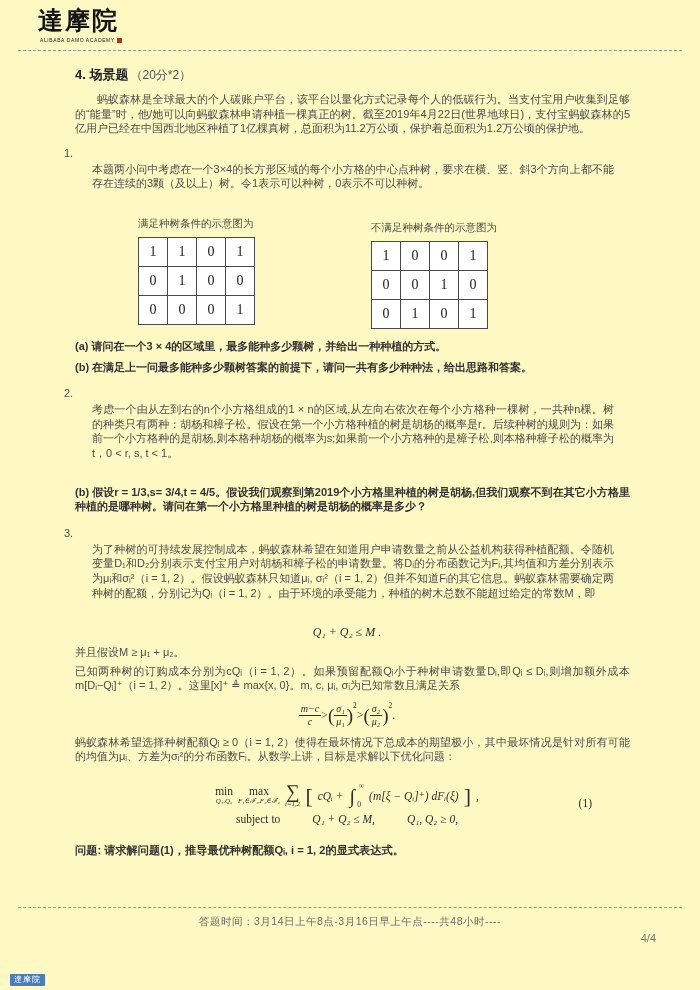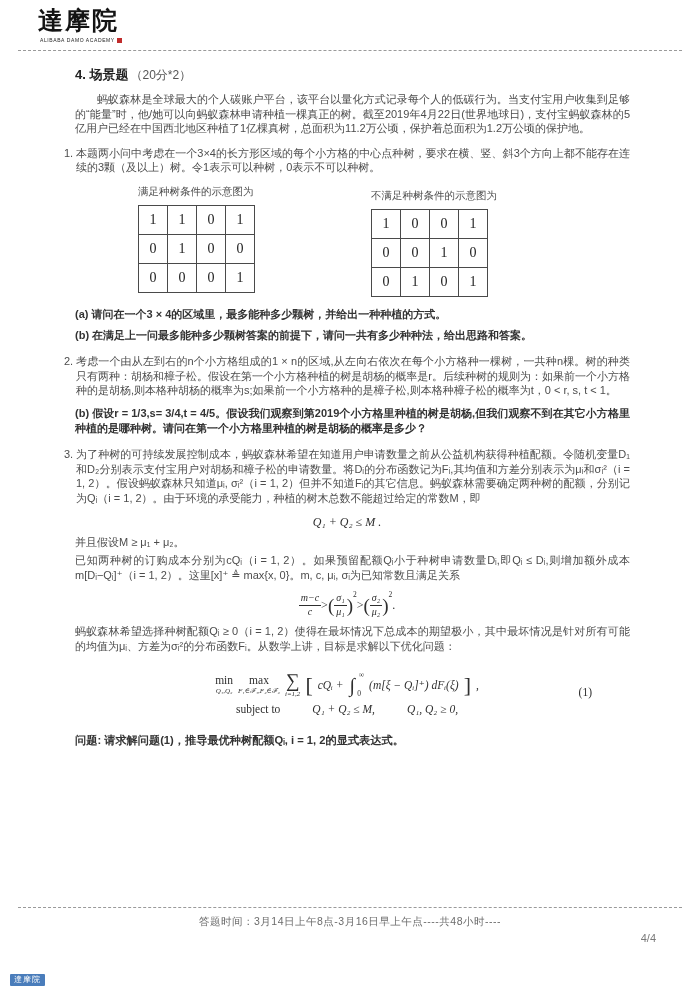--- a/index.html
+++ b/index.html
@@ -1,18 +1,18 @@
 <!DOCTYPE html>
 <html><head>
 <meta charset="utf-8">
 <style>
   html,body{margin:0;padding:0;background:#e9e9e9;}
   .page{
     position:relative;width:700px;height:990px;margin:0 auto;
-    background:#ffffff;overflow:hidden;
+    background:#fef9c3;overflow:hidden;
     font-family:"Liberation Sans","DejaVu Sans",sans-serif;
     color:#4c4c4c;
   }
   
   .logo-main{
     position:absolute;left:38px;top:8px;
     font-family:"DejaVu Serif",serif;font-weight:bold;
     font-size:25px;letter-spacing:2px;color:#141414;line-height:1;
   }
   .logo-sub{
@@ -22,21 +22,21 @@
   }
   .seal{display:inline-block;width:5px;height:5px;background:#c02c2c;}
   .rule{position:absolute;left:18px;right:18px;border-top:1px dashed #9a9a9a;height:0;}
   .rule-top{top:50px;}
   .rule-bottom{top:907px;}
   
   main{position:absolute;left:64px;top:66px;width:566px;}
   .section-title{font-size:13px;color:#222;margin:0 0 2px 11px;}
   .st-main{font-weight:bold;}
   .st-score{font-weight:normal;color:#555;font-size:12px;margin-left:2px;}
-  p{margin:0;}
+  p{margin:16px;}
   .intro{
     margin:8px 0 0 11px;font-size:11px;line-height:14.6px;
     text-indent:2em;text-align:justify;
   }
   .item{display:flex;margin-top:10px;font-size:11px;line-height:14.6px;}
   .item-num{flex:none;width:12px;}
   .item-text{flex:1;text-align:justify;}
   
   .figs{display:flex;margin-top:10px;align-items:flex-start;}
   .fig{margin:0;}

